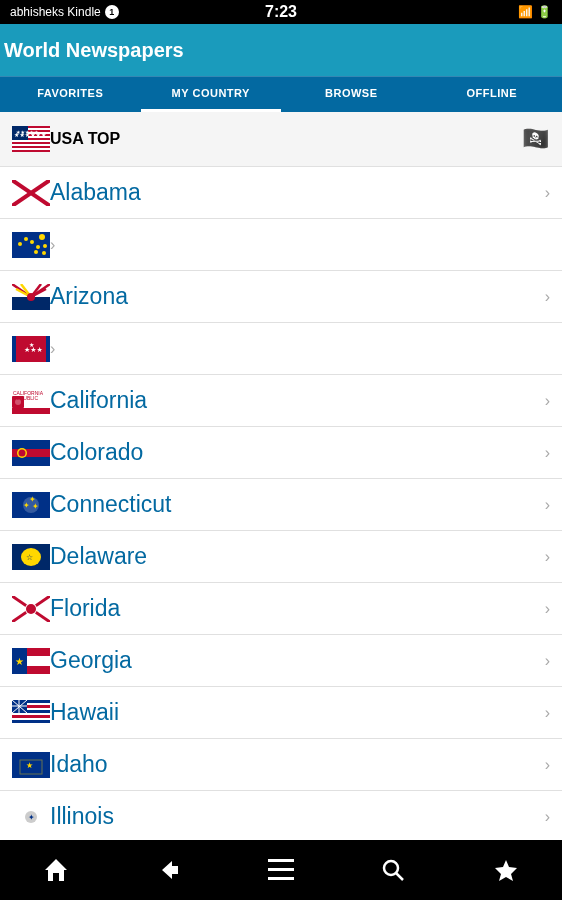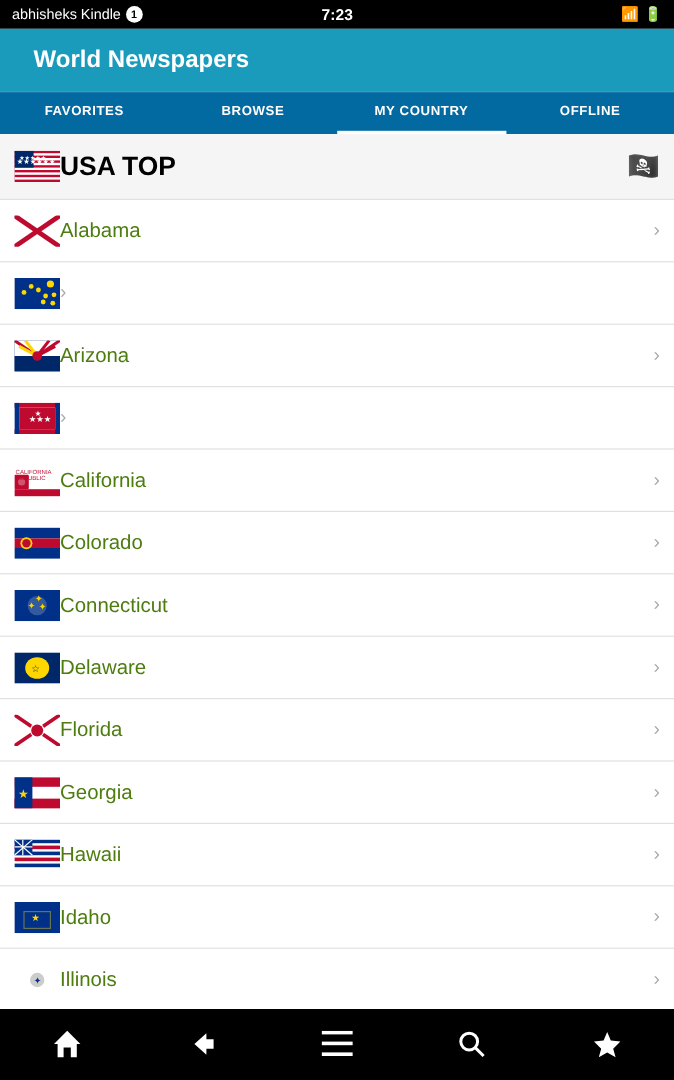--- a/index.html
+++ b/index.html
@@ -18,29 +18,29 @@
       background: #000;
       color: #fff;
       font-size: 12px;
       padding: 4px 10px;
       display: flex;
       justify-content: flex-start;
       align-items: center;
       height: 24px;
     }
     .status-left { display: flex; align-items: center; gap: 4px; }
-    .status-center { position: absolute; left: 50%; transform: translateX(-50%); font-weight: bold; font-size: 13px; }
+    .status-center { position: absolute; left: 50%; transform: translateX(-50%); font-weight: bold; font-size: 16px; }
     .status-right { display: flex; align-items: center; gap: 4px; margin-left: auto; }
     .badge { background: #fff; color: #000; border-radius: 50%; width: 14px; height: 14px; font-size: 9px; display: flex; align-items: center; justify-content: center; font-weight: bold; }
 
     
     #app-bar {
       background: #1a9bbc;
       color: #fff;
-      padding: 10px 28px;
+      padding: 10px 4px;
       font-size: 20px;
       font-weight: bold;
       height: 52px;
       display: flex;
       align-items: center;
     }
 
     
     #tab-bar {
       background: #0369a1;
@@ -72,42 +72,42 @@
     
     .usa-top-row {
       display: flex;
       align-items: center;
       padding: 10px 12px;
       background: #f5f5f5;
       border-bottom: 1px solid #e0e0e0;
       height: 55px;
     }
     .usa-top-label {
-      font-size: 22px;
+      font-size: 16px;
       font-weight: bold;
       color: #000;
       flex: 1;
     }
     .person-icon {
       color: #888;
       font-size: 22px;
     }
 
     
     .list-item {
       display: flex;
       align-items: center;
       padding: 10px 12px;
       border-bottom: 1px solid #e0e0e0;
       height: 52px;
       cursor: pointer;
     }
     .state-name {
-      font-size: 17px;
-      color: #4d7c0f;
+      font-size: 23px;
+      color: #0369a1;
       flex: 1;
     }
     .chevron {
       color: #aaa;
       font-size: 16px;
     }
 
     
     #bottom-nav {
       background: #000;
@@ -149,22 +149,22 @@
     <span>🔋</span>
   </div>
 </div>
 
 <div id="app-bar">
   <span>World Newspapers</span>
 </div>
 
 <div id="tab-bar">
   <div class="tab">FAVORITES</div>
+  <div class="tab active">MY COUNTRY</div>
   <div class="tab">BROWSE</div>
-  <div class="tab active">MY COUNTRY</div>
   <div class="tab">OFFLINE</div>
 </div>
 
 <div id="list-container">
 
   <div class="usa-top-row">
     <svg class="flag-svg" viewBox="0 0 38 26">
       <rect width="38" height="26" fill="#bf0a30"></rect>
       <rect y="2" width="38" height="2" fill="#fff"></rect>
       <rect y="6" width="38" height="2" fill="#fff"></rect>

